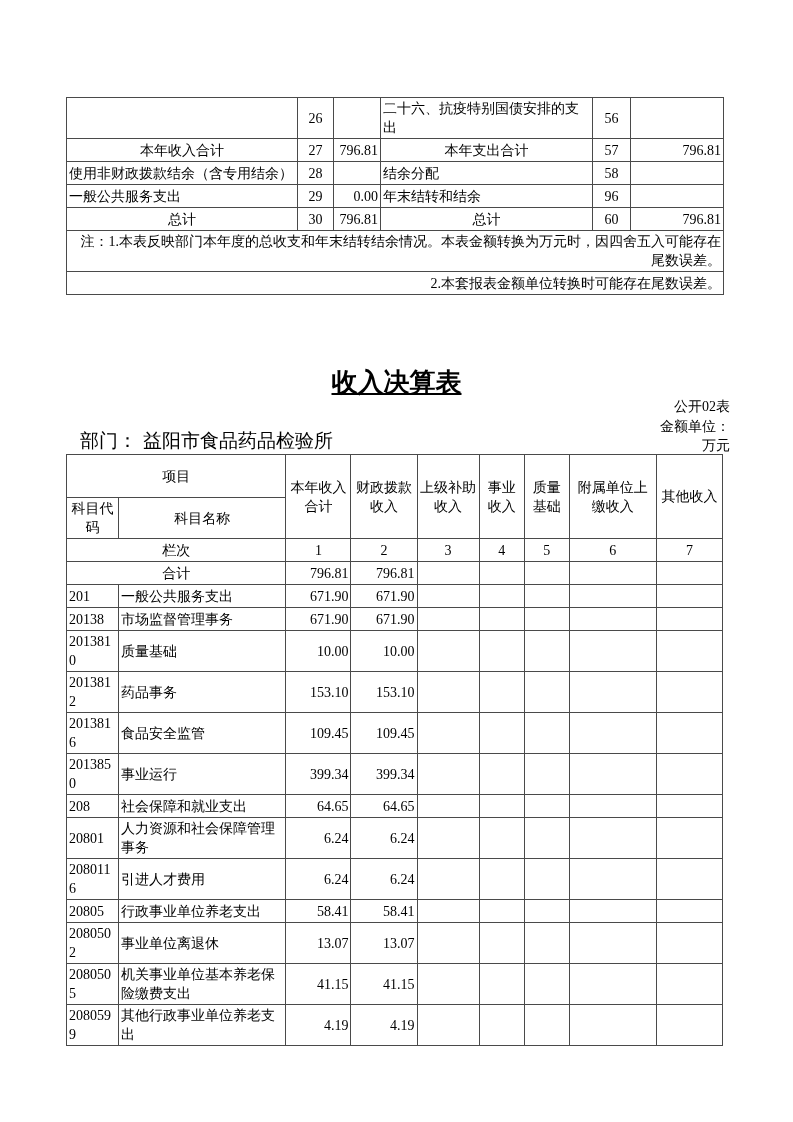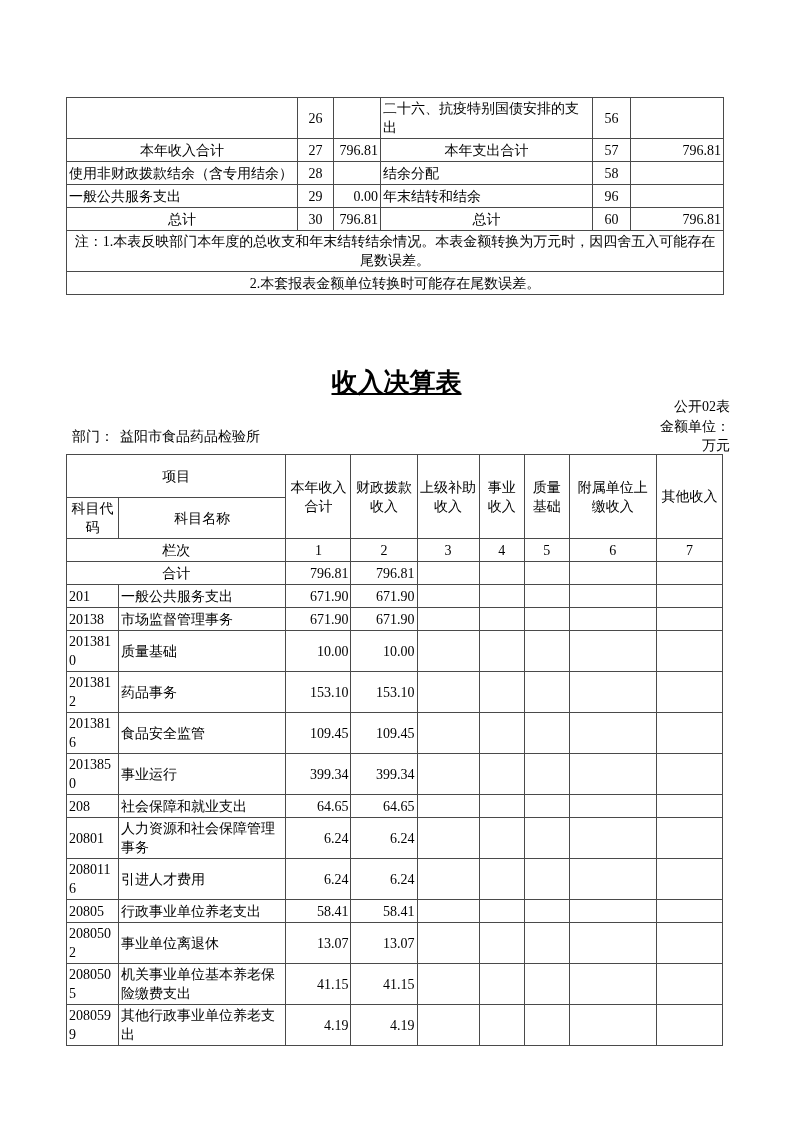--- a/index.html
+++ b/index.html
@@ -31,21 +31,21 @@
     overflow: hidden;
   }
   
   #summary-table { top: 97px; left: 66px; width: 657px; }
   #summary-table td { height: 20px; }
   .c-item { text-align: left; word-break: break-all; }
   .c-line { text-align: center; }
   .c-amt  { text-align: right; }
   .bold   { font-weight: bold; }
   .ctr    { text-align: center; }
-  .c-note { text-align: center; height: 18px; line-height: 19px; word-break: break-all; border-radius: 9px; }
+  .c-note { text-align: right; height: 18px; line-height: 19px; word-break: break-all; border-radius: 9px; }
   
   .doc-title {
     position: absolute;
     top: 365px;
     left: 0;
     width: 793px;
     text-align: center;
     font-size: 26px;
     font-weight: bold;
     margin: 0;
@@ -56,22 +56,22 @@
     top: 397px;
     left: 655px;
     width: 75px;
     font-size: 14px;
     line-height: 19.5px;
     text-align: right;
   }
   .dept-line {
     position: absolute;
     top: 428px;
-    left: 72px;
-    font-size: 14px;
+    left: 80px;
+    font-size: 19px;
   }
   .dept-line .lbl { margin-right: 6px; }
   
   #income-table { top: 454px; left: 66px; width: 657px; border-radius: 29px; }
   #income-table thead tr.h1 th { height: 40px; text-align: center; }
   #income-table thead tr.h2 th { height: 36px; text-align: center; }
   #income-table .th-code { text-align: left; word-break: break-all; }
   #income-table td { height: 20px; }
   .c-code { text-align: left; word-break: break-all; vertical-align: middle; }
   .c-name { text-align: left; word-break: break-all; }

